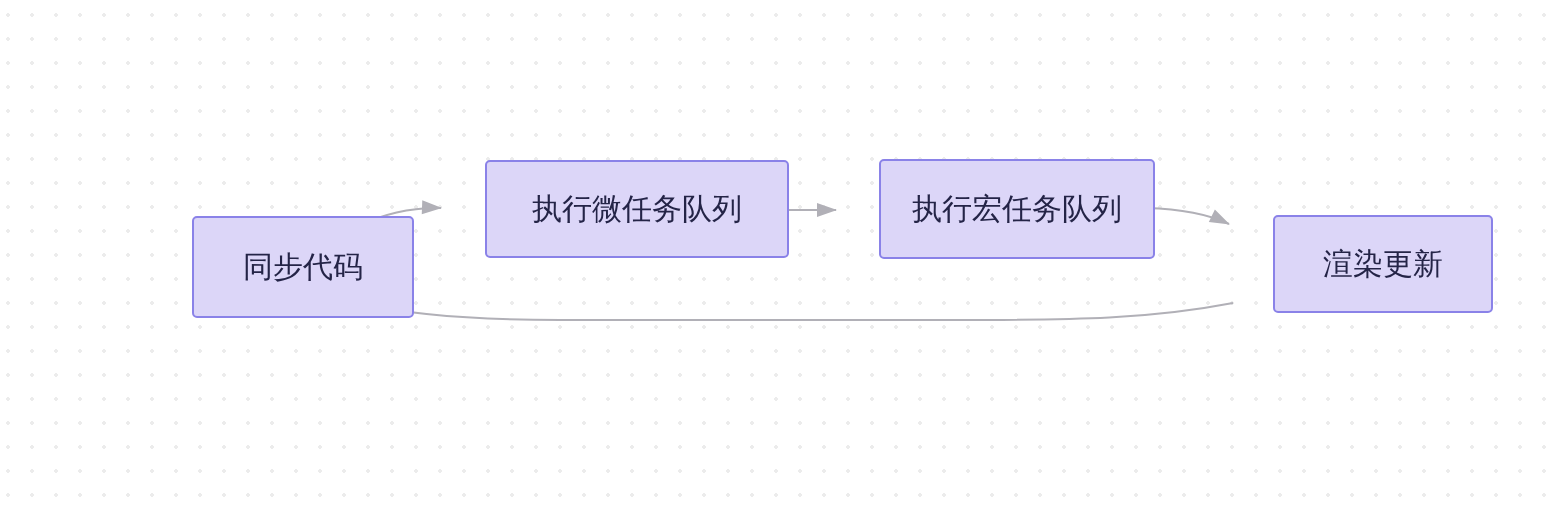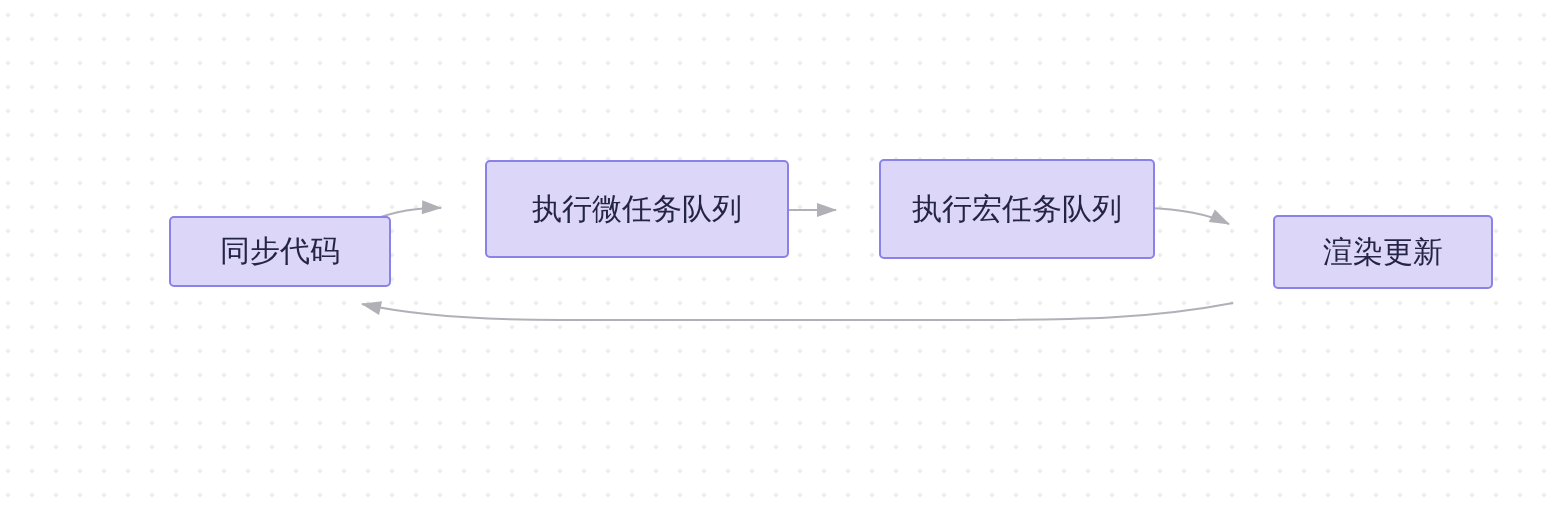--- a/index.html
+++ b/index.html
@@ -62,29 +62,29 @@
       <marker id="arrow-head" viewBox="0 0 22 16" refX="20" refY="8" markerWidth="22" markerHeight="16" markerUnits="userSpaceOnUse" orient="auto">
         <path class="arrowhead" d="M1,1 L21,8 L1,15 Z"></path>
       </marker>
     </defs>
     <path class="edge" d="M 357 226 C 388 212, 414 207, 441 208" marker-end="url(#arrow-head)"></path>
     <path class="edge" d="M 749 210 L 836 210" marker-end="url(#arrow-head)"></path>
     <path class="edge" d="M 1146 208 C 1180 209, 1206 213, 1229 224" marker-end="url(#arrow-head)"></path>
     <path class="edge" d="M 1233 303 C 1150 319, 1080 320, 950 320 L 560 320 C 478 320, 412 315, 362 304" marker-end="url(#arrow-head)"></path>
   </svg>
 
-  <div class="flow-node" style="left:129px; top:216px; width:222px; height:71px;">
+  <div class="flow-node" style="left:152px; top:216px; width:222px; height:102px;">
     <span>同步代码</span>
   </div>
 
   <div class="flow-node" style="left:445px; top:160px; width:304px; height:98px;">
     <span>执行微任务队列</span>
   </div>
 
   <div class="flow-node" style="left:839px; top:159px; width:276px; height:100px;">
     <span>执行宏任务队列</span>
   </div>
 
-  <div class="flow-node" style="left:1233px; top:215px; width:220px; height:74px;align-items:center;">
+  <div class="flow-node" style="left:1233px; top:215px; width:220px; height:98px;align-items:center;">
     <span>渲染更新</span>
   </div>
 
 </div>
 
 </body></html>

